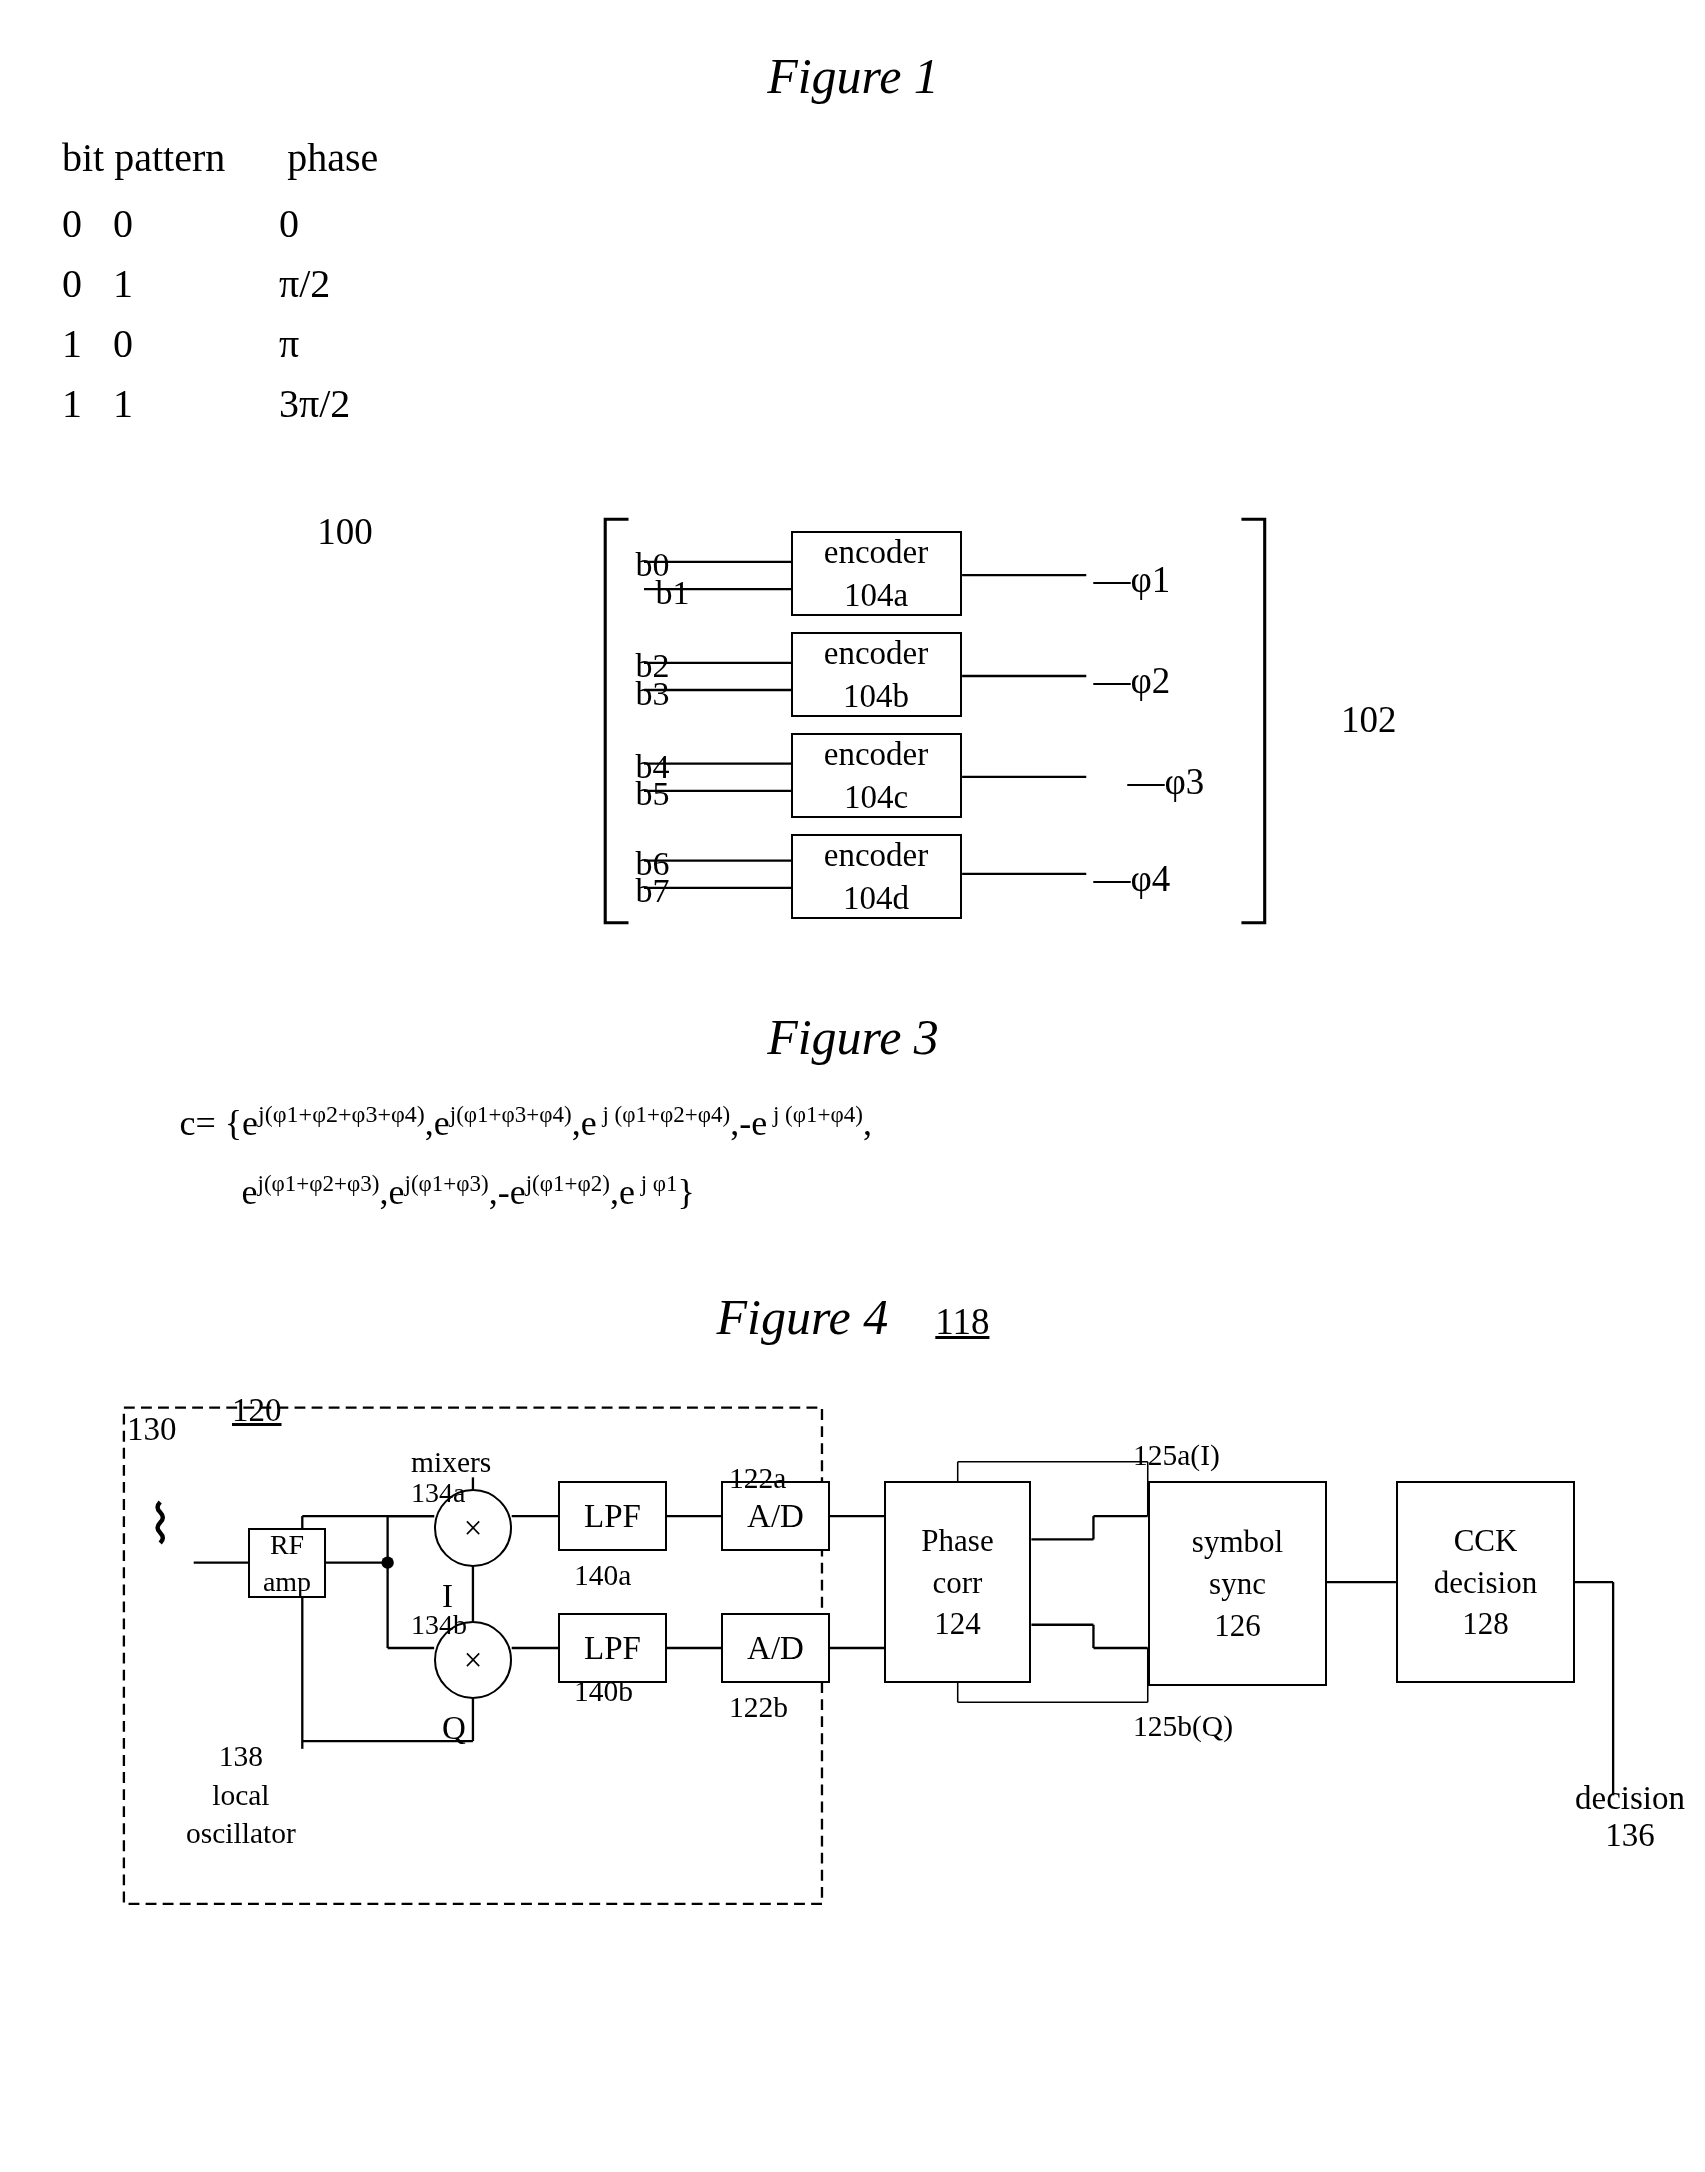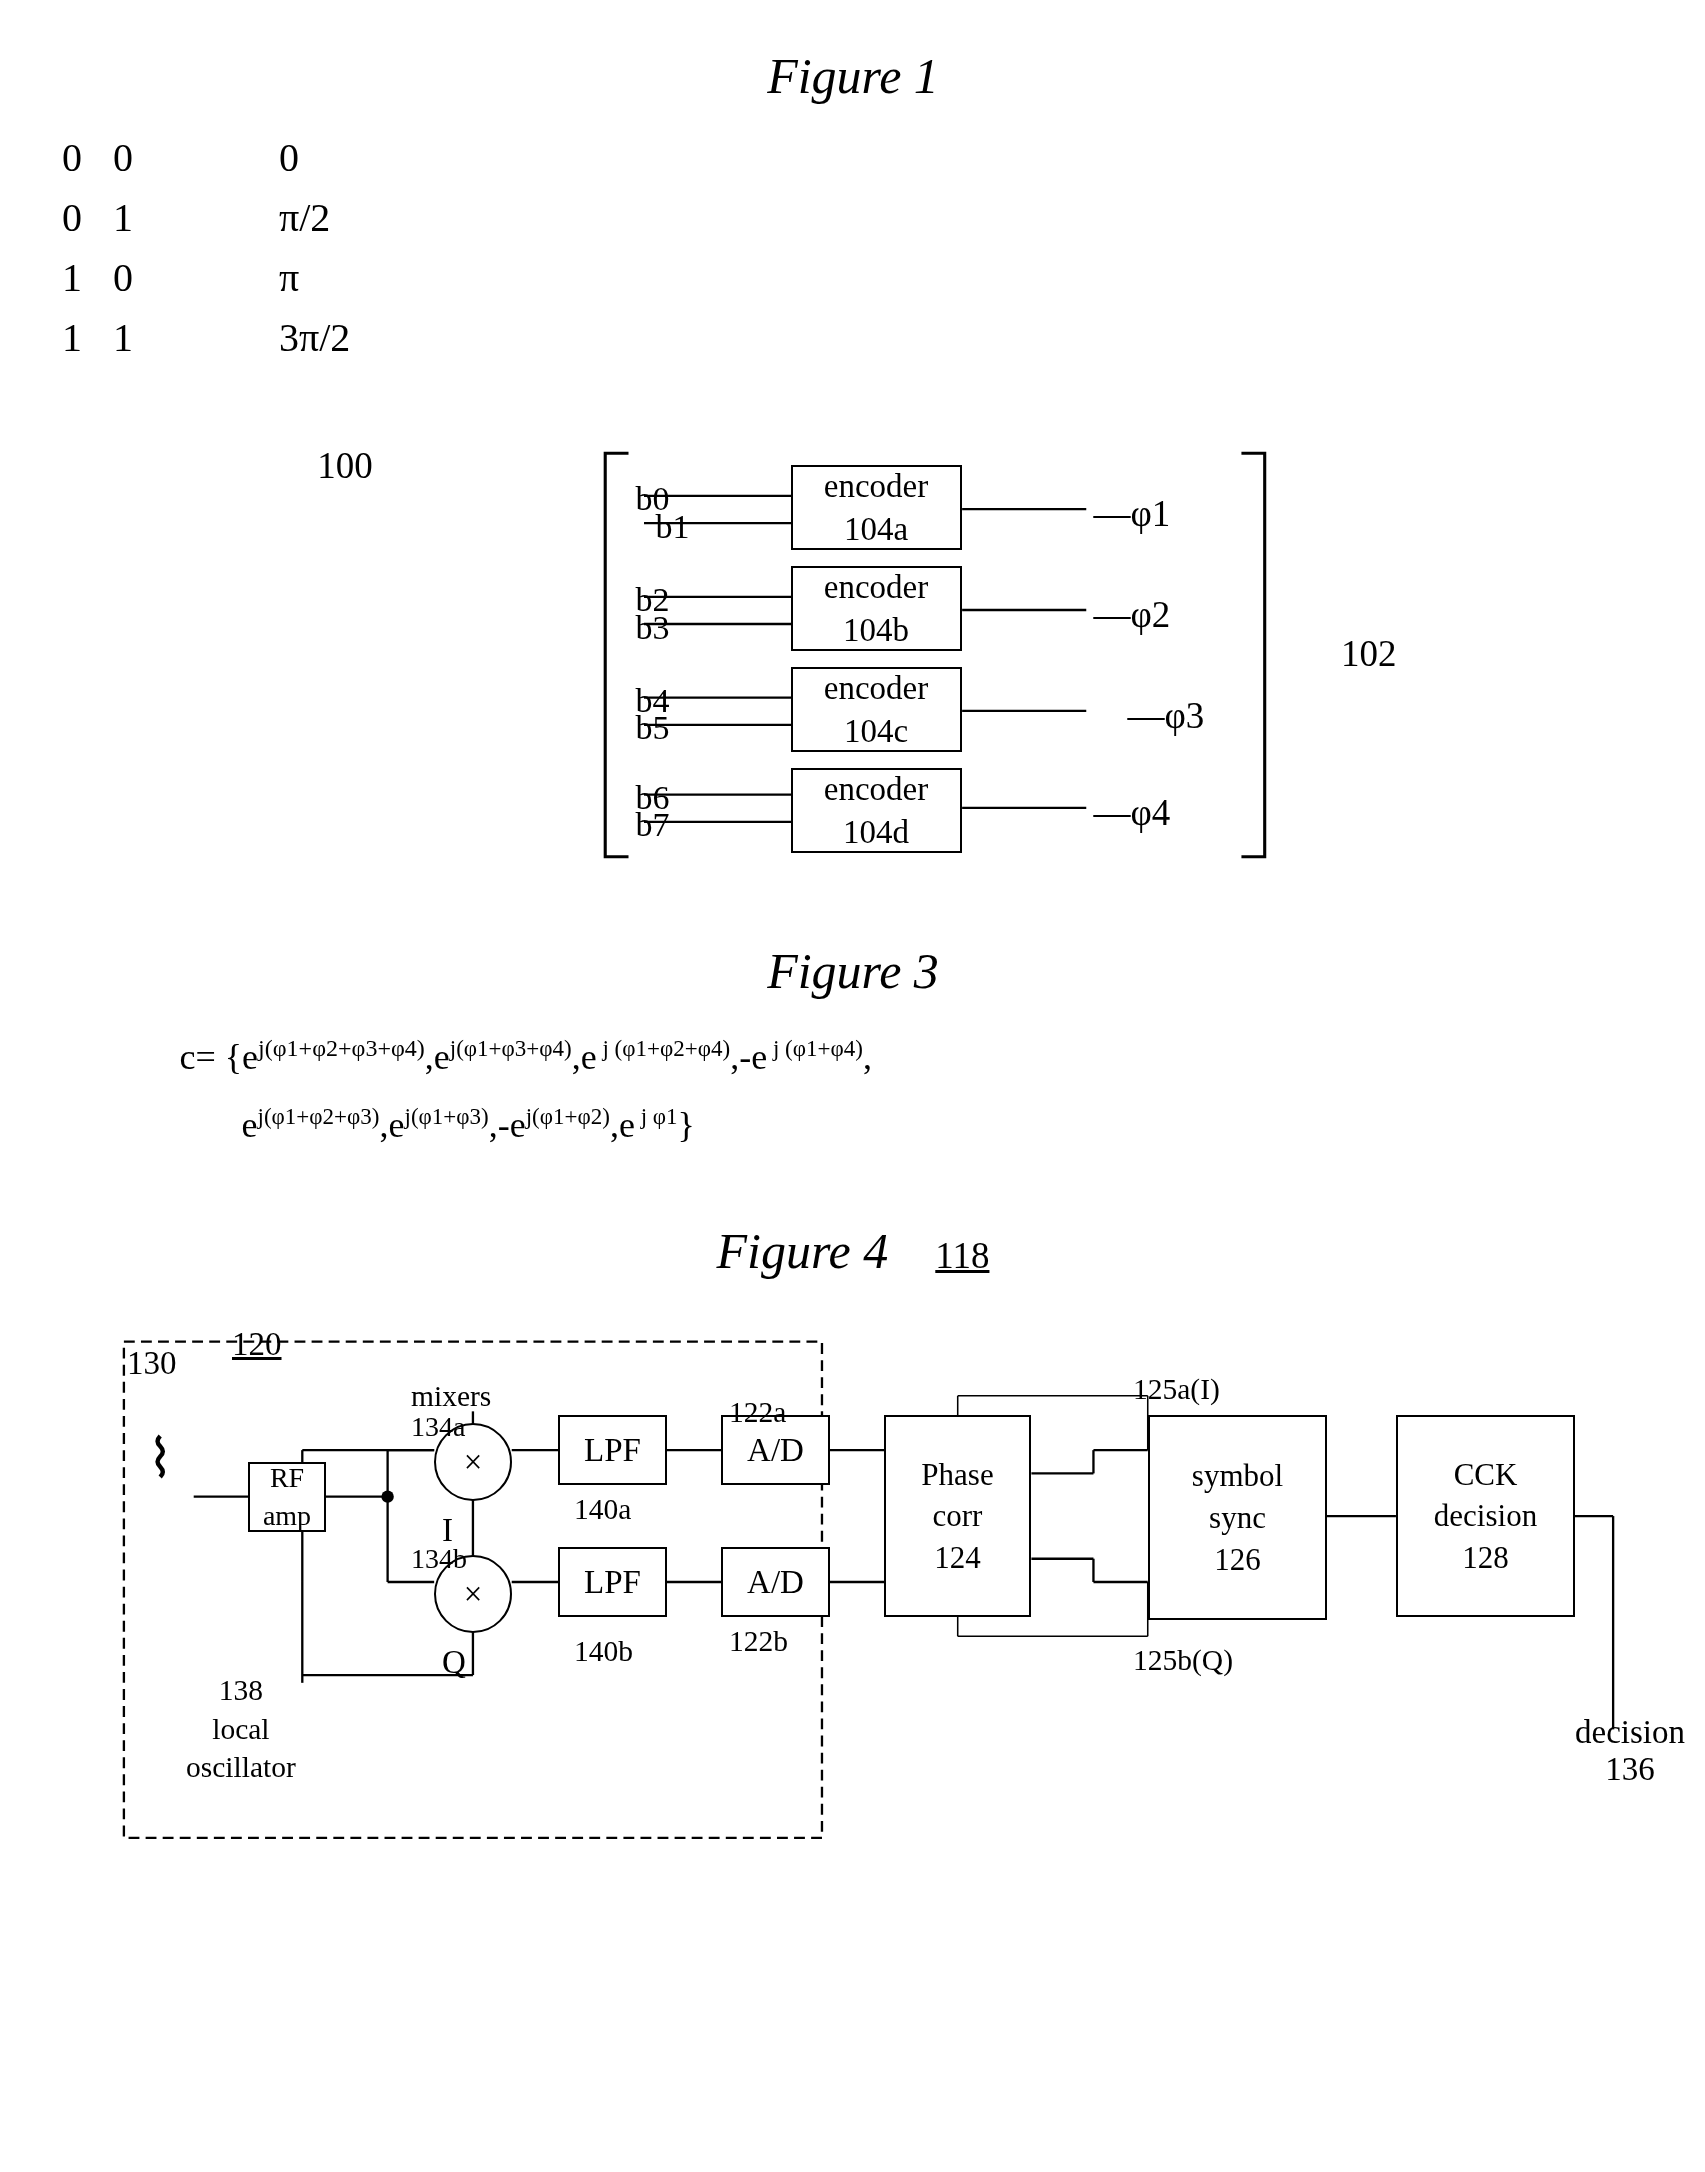--- a/index.html
+++ b/index.html
@@ -134,20 +134,26 @@
   </style>
 </head>
 <body>
 
 <div class="page-content">
 
   <div class="fig1-container">
     <div class="figure-title">Figure  1</div>
     <div class="fig1-table">
 
+      <div class="data-row" style="margin-bottom:6.2px;">
+        <div class="col-bitpattern">
+          <span>bit pattern</span>
+        </div>
+        <div class="col-phase">phase</div>
+      </div>
 
       <div class="data-row">
         <div class="col-bitpattern">
           <span>0</span>
           <span>0</span>
         </div>
         <div class="col-phase">0</div>
       </div>
 
       <div class="data-row">
@@ -355,21 +361,21 @@
       <div style="position:absolute; left:334px; top:248px; font-size:28px;">134b</div>
 
       <div style="position:absolute; left:365px; top:217px; font-size:33px;">I</div>
 
       <div style="position:absolute; left:365px; top:349px; font-size:33px;">Q</div>
 
       <div class="block-box" style="left:481px; top:120px; width:109px; height:70px;">LPF</div>
       <div style="position:absolute; left:497px; top:198px; font-size:29.5px;">140a</div>
 
       <div class="block-box" style="left:481px; top:252px; width:109px; height:70px;">LPF</div>
-      <div style="position:absolute; left:497px; top:340px; font-size:29.5px;">140b</div>
+      <div style="position:absolute; left:497px; top:314px; font-size:29.5px;">140b</div>
 
       <div class="block-box" style="left:644px; top:120px; width:109px; height:70px;">A/D</div>
       <div style="position:absolute; left:652px; top:101px; font-size:29.5px;">122a</div>
 
       <div class="block-box" style="left:644px; top:252px; width:109px; height:70px;">A/D</div>
       <div style="position:absolute; left:652px; top:330px; font-size:29.5px;">122b</div>
 
       <div class="block-box" style="left:807px; top:120px; width:147px; height:202px; font-size:31px;">
         <span style="white-space:pre-line; text-align:center;">Phase
 corr

